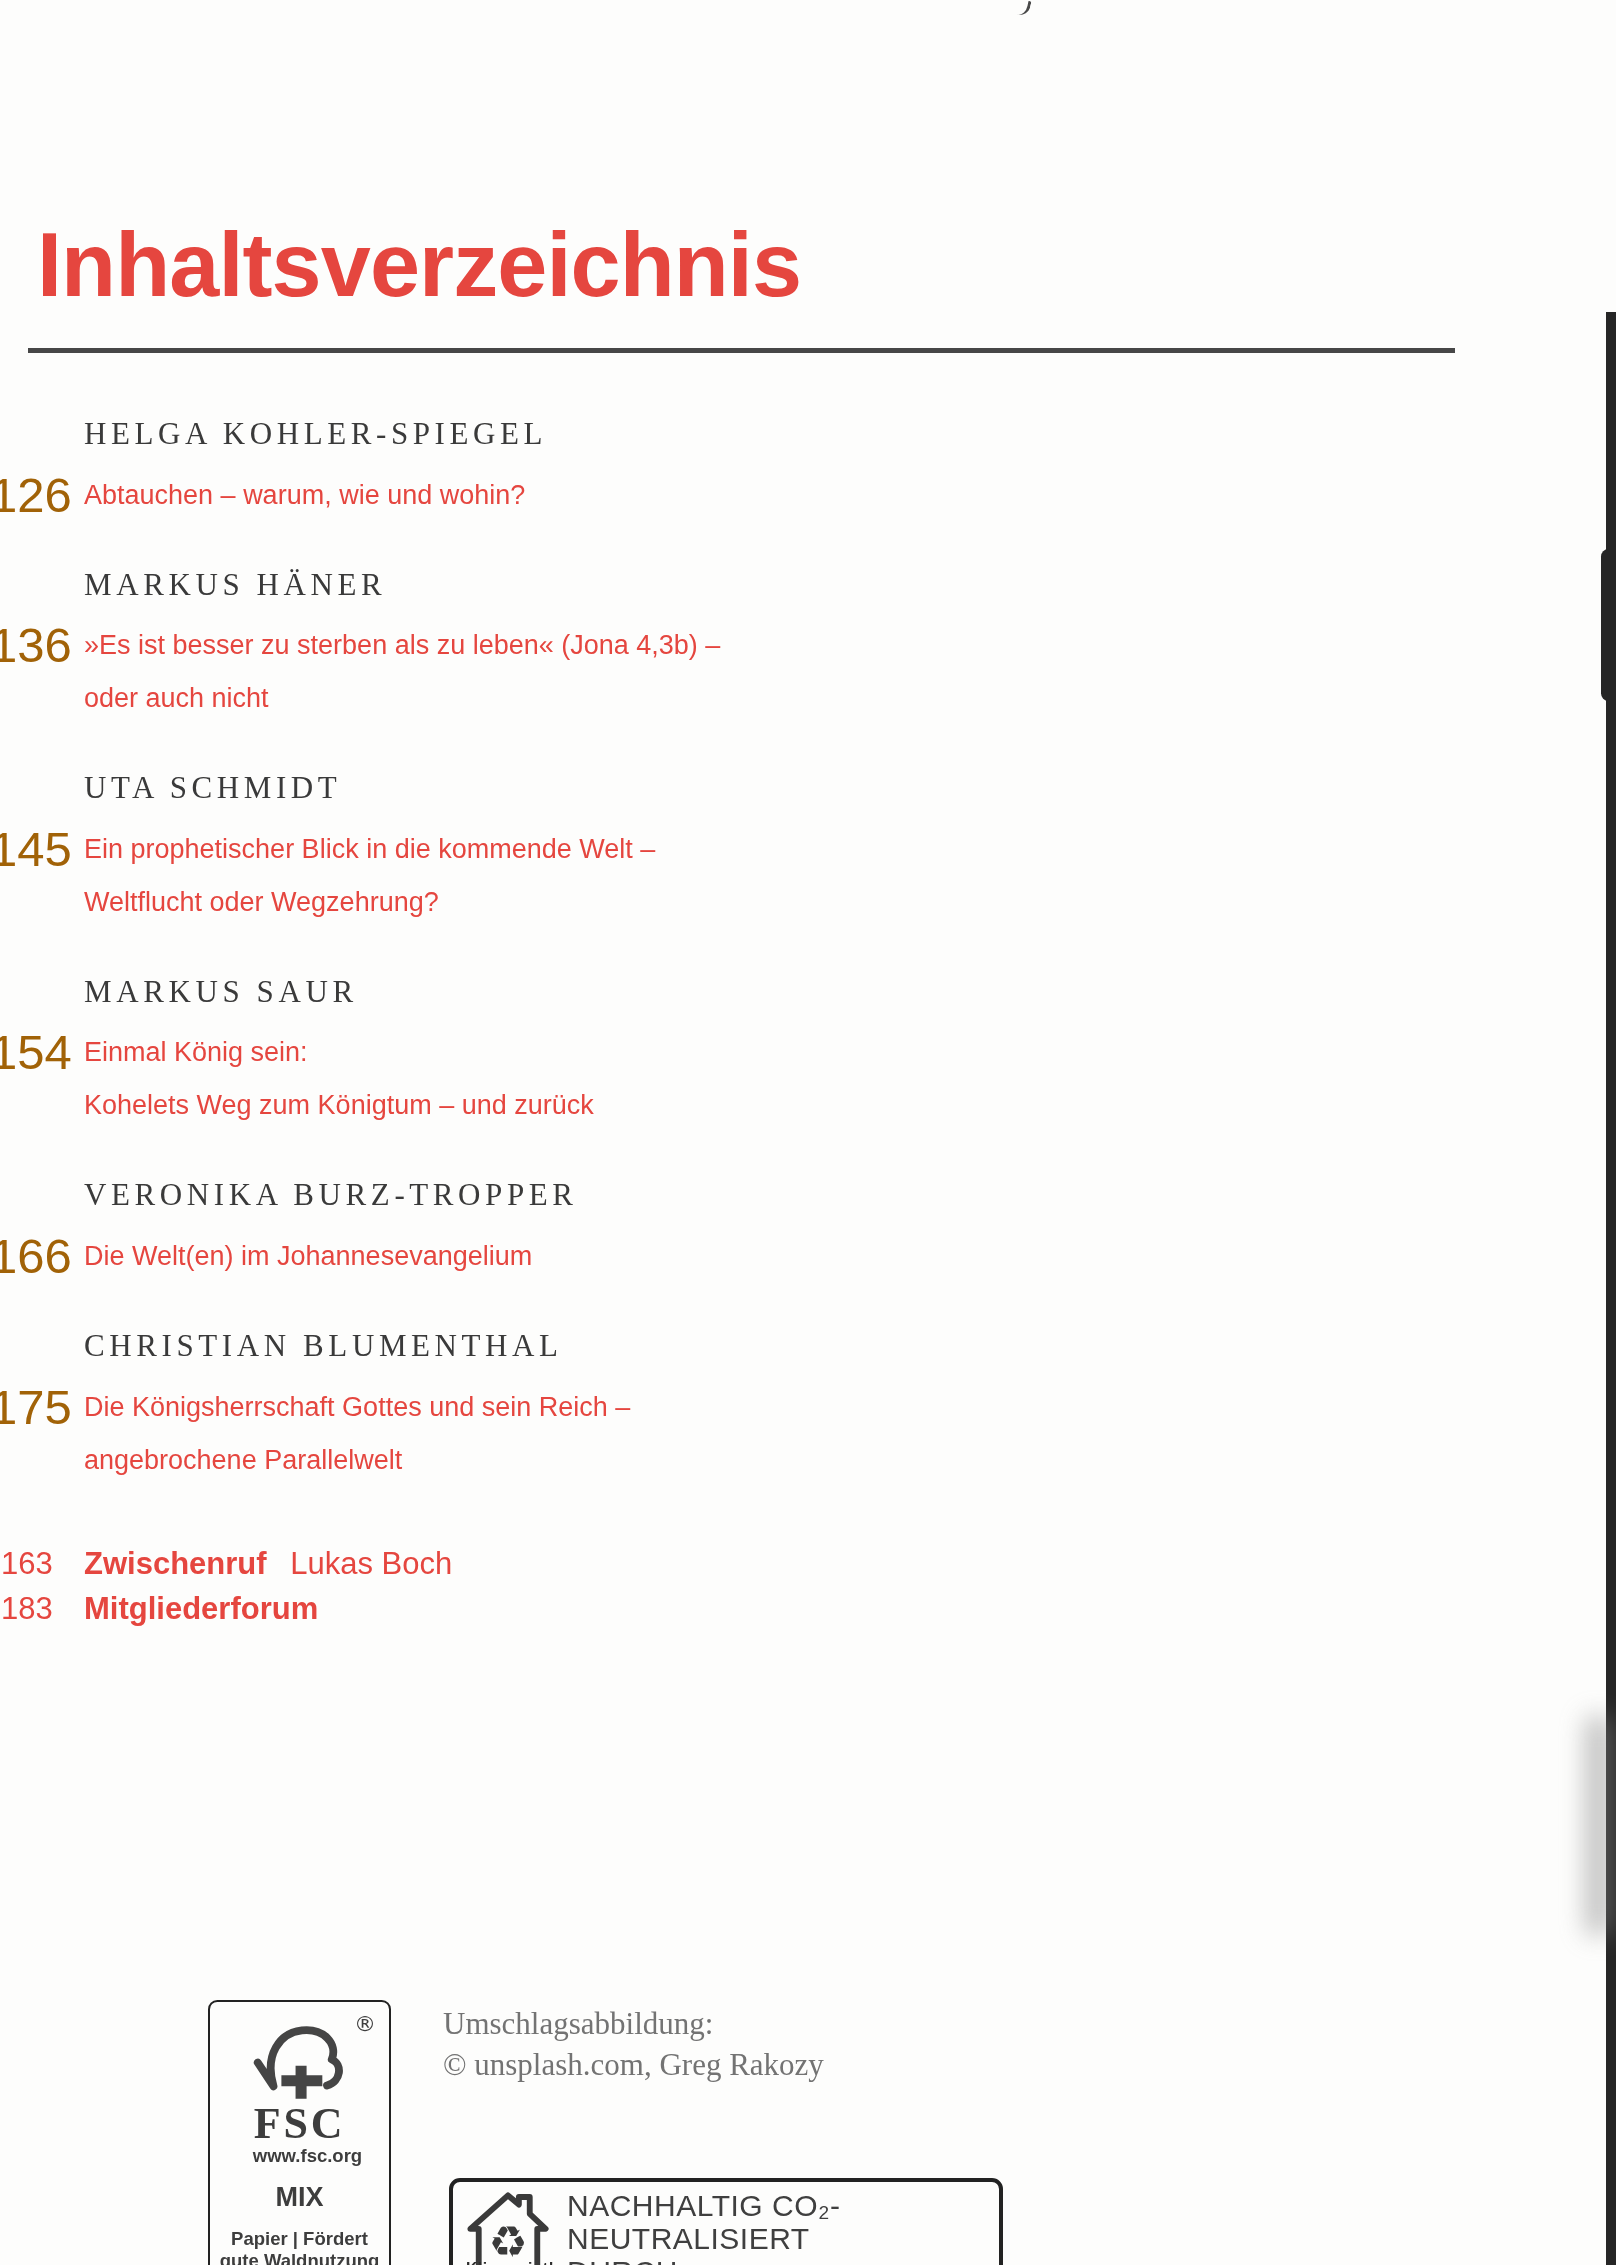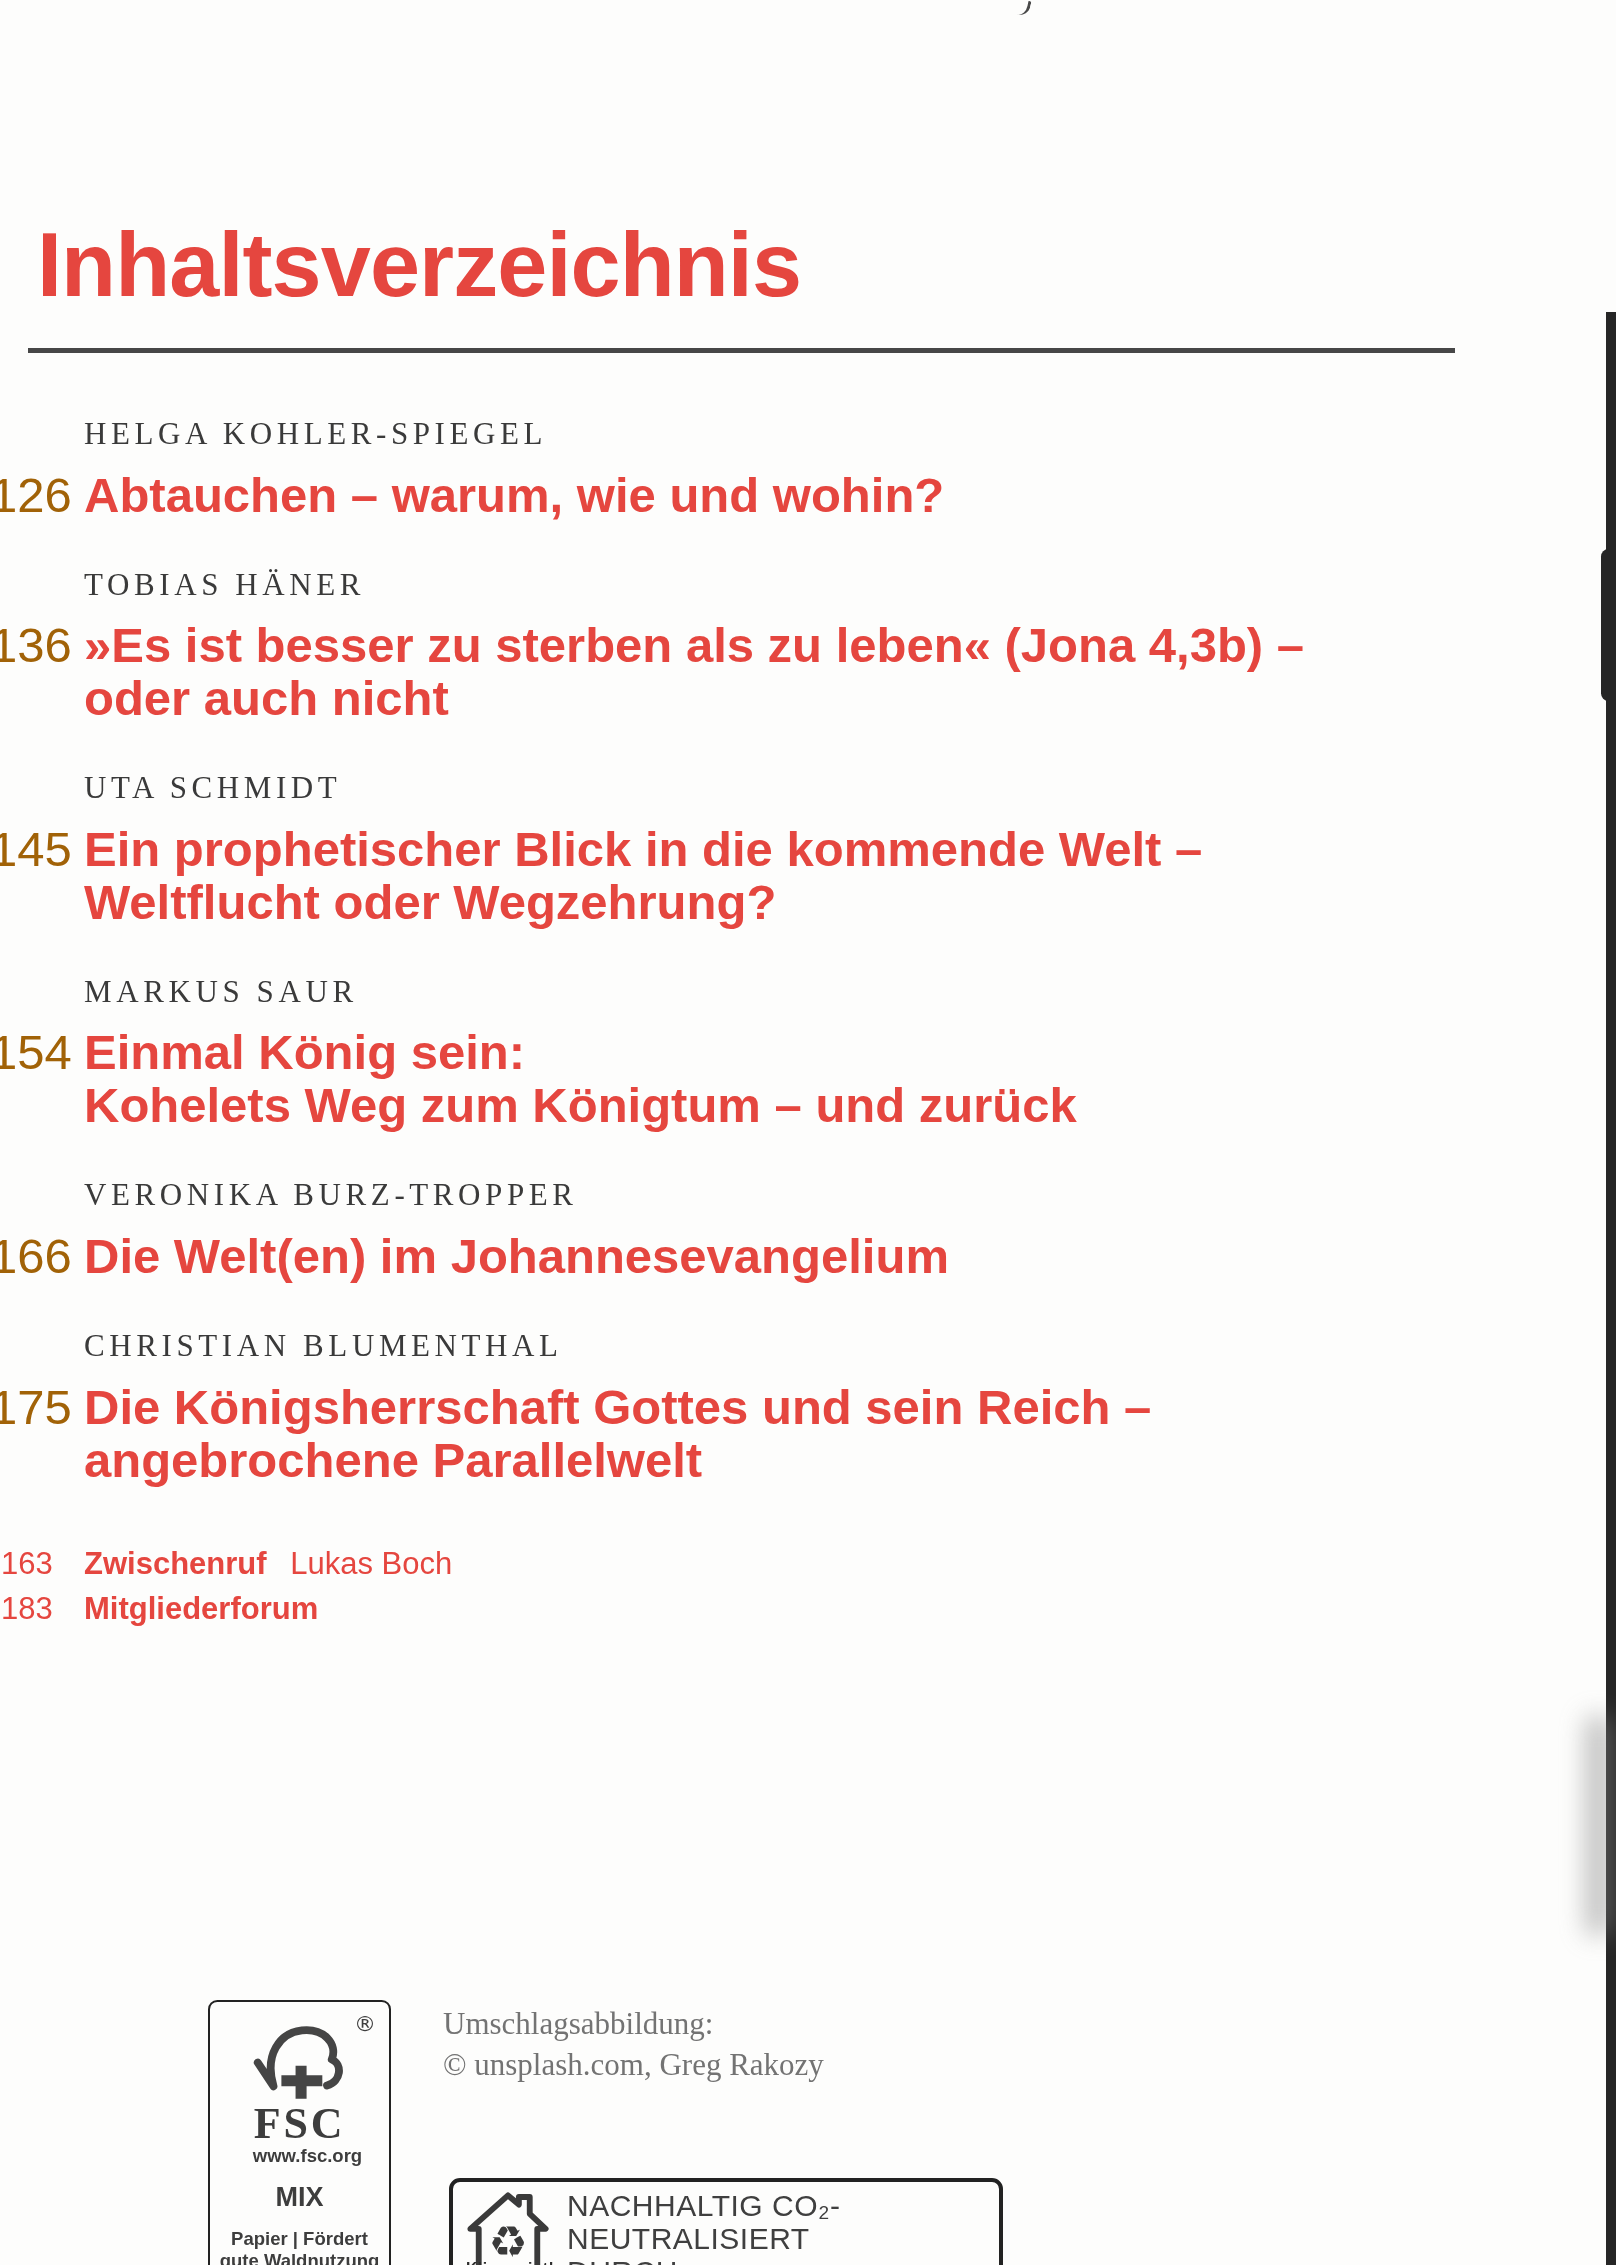--- a/index.html
+++ b/index.html
@@ -24,21 +24,21 @@
     font-family:"Liberation Serif",serif;
     font-size:31px;line-height:37px;letter-spacing:4.6px;
     color:#3a3a3a;margin-bottom:16.6px;
   }
   .toc-titles{position:relative;}
   .toc-num{
     position:absolute;left:-94px;top:0;
     font-size:49px;font-weight:normal;line-height:53px;color:#a16207;
   }
   .toc-line{
-    font-size:49px;font-weight:bold;line-height:53px;color:#e5463f;
+    font-size:27px;font-weight:normal;line-height:53px;color:#e5463f;
   }
   
   .toc-extras{margin-top:54px;}
   .extra-row{position:relative;font-size:31px;line-height:45px;color:#e5463f;}
   .extra-num{position:absolute;left:-83px;top:0;font-weight:normal;}
   .extra-label{font-weight:bold;}
   .extra-detail{font-weight:normal;margin-left:15px;}
   
   .fsc-box{
     position:absolute;left:208px;top:2000px;width:183px;height:305px;
@@ -86,21 +86,21 @@
 
   <div class="toc-group">
     <div class="toc-author">HELGA KOHLER-SPIEGEL</div>
     <div class="toc-titles">
       <span class="toc-num">126</span>
       <div class="toc-line">Abtauchen – warum, wie und wohin?</div>
     </div>
   </div>
 
   <div class="toc-group">
-    <div class="toc-author">TOBIAS HÄNER</div>
+    <div class="toc-author">MARKUS HÄNER</div>
     <div class="toc-titles">
       <span class="toc-num">136</span>
       <div class="toc-line">»Es ist besser zu sterben als zu leben« (Jona 4,3b) –</div>
       <div class="toc-line">oder auch nicht</div>
     </div>
   </div>
 
   <div class="toc-group">
     <div class="toc-author">UTA SCHMIDT</div>
     <div class="toc-titles">

